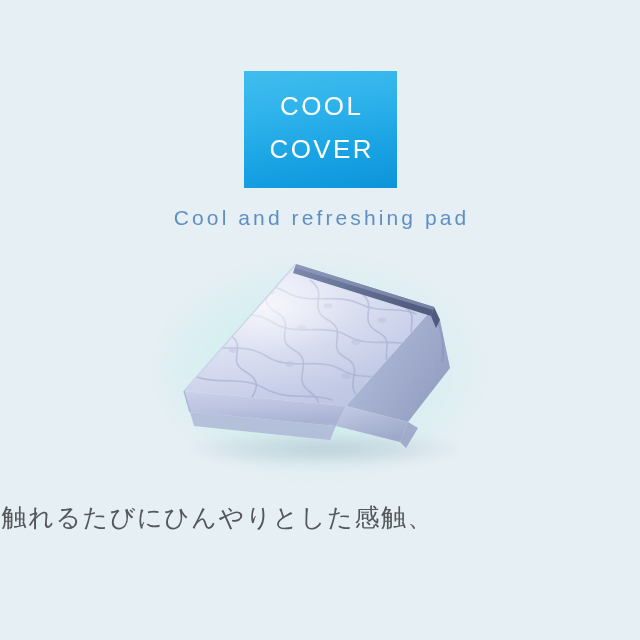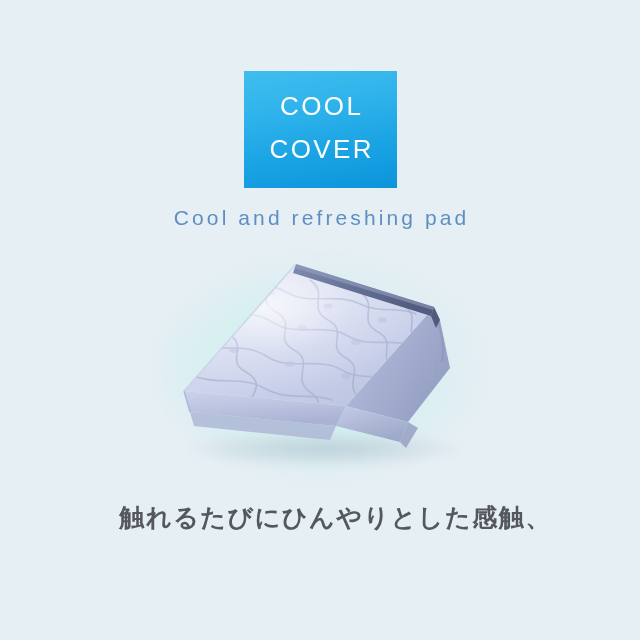--- a/index.html
+++ b/index.html
@@ -112,24 +112,24 @@
     height: 235px;
     display: block;
   }
 
   
   #description {
     position: absolute;
     left: 0;
     top: 497px;
     width: 552px;
-    text-align: right;
+    text-align: left;
     color: #54575b;
     font-size: 25px;
-    font-weight: 700;
+    font-weight: 400;
     line-height: 40px;
     letter-spacing: 1.6px;
     text-indent: 1.6px;
   }
   .desc-line { display: block; white-space: nowrap; }
 </style>
 </head>
 <body>
 
 <div id="promo-card">

